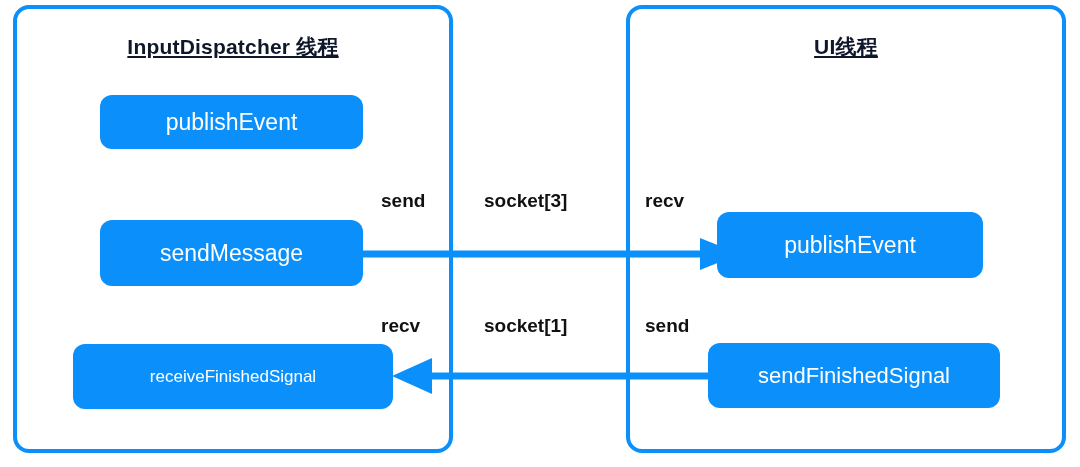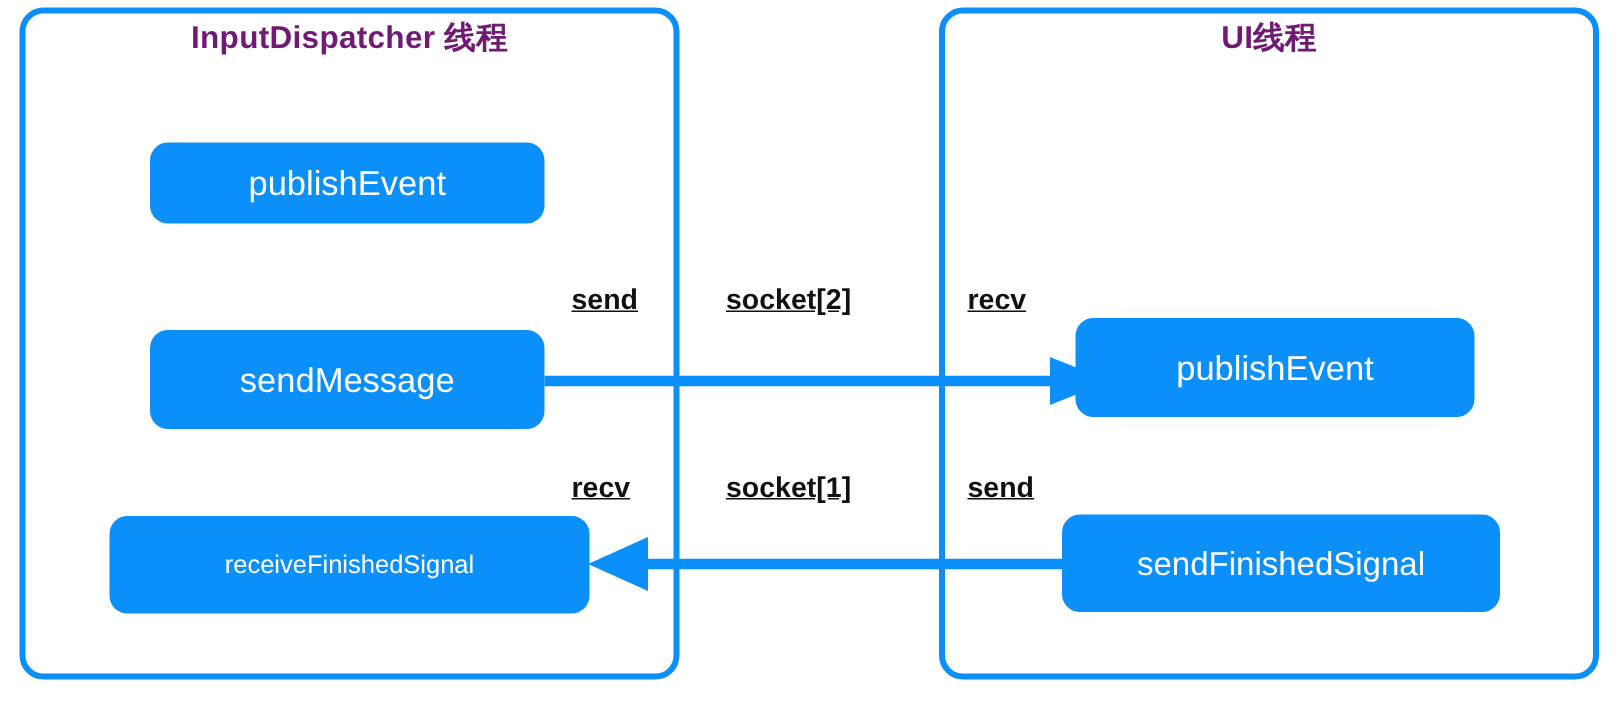--- a/index.html
+++ b/index.html
@@ -36,27 +36,28 @@
   #thread-box-ui {
     left: 626px;
     top: 5px;
     width: 440px;
     height: 448px;
   }
   .thread-title {
     position: absolute;
     left: 0;
     right: 0;
-    top: 2px;
+    top: 24px;
     text-align: center;
     font-size: 21px;
     font-weight: bold;
-    color: #701a75;
+    color: #0f172a;
     letter-spacing: 0.2px;
     white-space: nowrap;
+    text-decoration: underline;
   }
 
   
   .node {
     position: absolute;
     box-sizing: border-box;
     background: #0b90fb;
     border-radius: 12px;
     color: #ffffff;
     font-size: 23px;
@@ -74,21 +75,20 @@
   #node-send-finished-signal    { left: 708px; top: 343px; width: 292px; height: 65px; font-size: 22px; }
 
   
   .conn-label {
     position: absolute;
     font-size: 19px;
     font-weight: bold;
     color: #111111;
     white-space: nowrap;
     z-index: 5;
-    text-decoration: underline;
   }
   #label-send-top     { left: 381px; top: 190px; }
   #label-socket-0     { left: 484px; top: 190px; }
   #label-recv-top     { left: 645px; top: 190px; }
   #label-recv-bottom  { left: 381px; top: 315px; }
   #label-socket-1     { left: 484px; top: 315px; }
   #label-send-bottom  { left: 645px; top: 315px; }
 
   
   #connector-layer {
@@ -132,21 +132,21 @@
   <div class="node" id="node-send-message">sendMessage</div>
 
   <div class="node" id="node-receive-finished-signal">receiveFinishedSignal</div>
 
   <div class="node" id="node-consume-events">publishEvent</div>
 
   <div class="node" id="node-send-finished-signal">sendFinishedSignal</div>
 
   <div class="conn-label" id="label-send-top">send</div>
 
-  <div class="conn-label" id="label-socket-0">socket[2]</div>
+  <div class="conn-label" id="label-socket-0">socket[3]</div>
 
   <div class="conn-label" id="label-recv-top">recv</div>
 
   <div class="conn-label" id="label-recv-bottom">recv</div>
 
   <div class="conn-label" id="label-socket-1">socket[1]</div>
 
   <div class="conn-label" id="label-send-bottom">send</div>
 
 </div>

